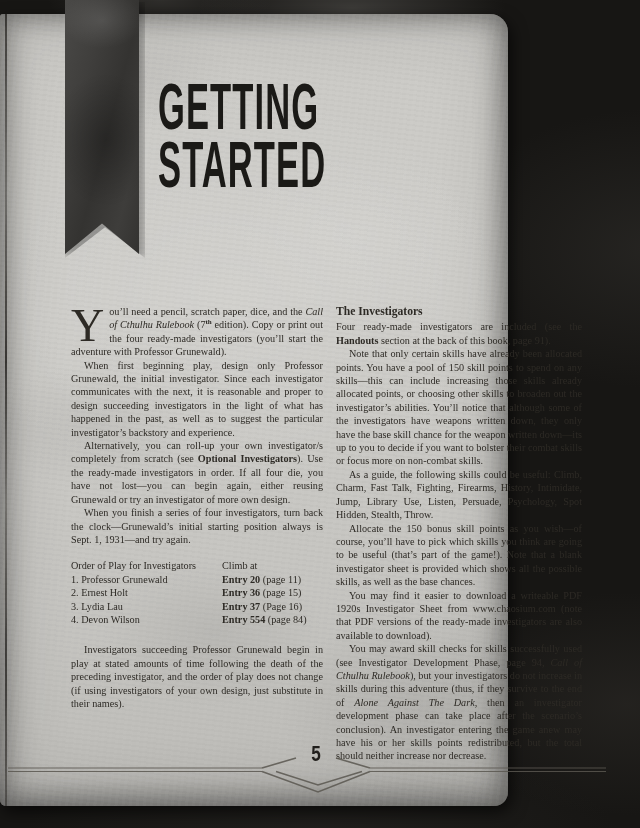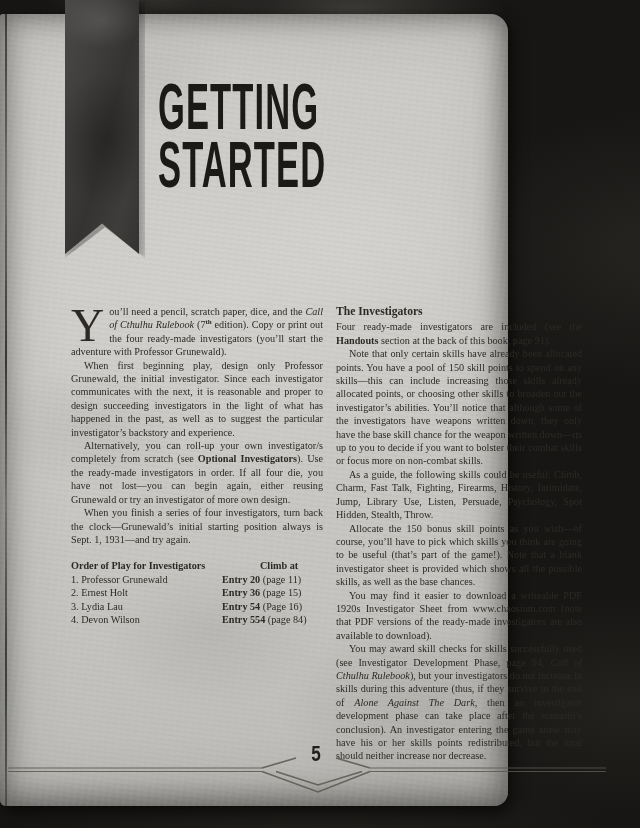--- a/index.html
+++ b/index.html
@@ -76,21 +76,21 @@
     float:left;font-size:46px;line-height:37px;padding:2px 5px 0 0;color:#2d2a25;
     font-family:"Liberation Serif", serif;
   }
   b{font-weight:bold;}
   sup{font-size:7px;line-height:0;vertical-align:super;font-weight:bold;}
   .col-head{font-weight:bold;font-size:11.6px;text-indent:0;margin:0 0 2px 0;}
   .order-table{margin:13px 0 17px 0;}
   .t-row{display:flex;}
   .t-name{width:151px;flex:none;}
   .t-entry{flex:1;}
-  .t-head{font-weight:bold;gap:38px;}
+  .t-head{font-weight:normal;}
   .footer-svg{position:absolute;left:0;top:738px;width:612px;height:54px;z-index:4;}
   .page-num{
     position:absolute;left:286px;top:727px;width:60px;z-index:5;text-align:center;
     font-family:"Liberation Sans", sans-serif;font-weight:800;font-size:22px;color:#201e1b;
     transform:scaleX(0.78);
   }
 </style>
 </head>
 <body>
 
@@ -122,28 +122,29 @@
         <div class="t-row">
           <span class="t-name">1. Professor Grunewald</span>
           <span class="t-entry"><b>Entry 20</b><span> (page 11)</span></span>
         </div>
         <div class="t-row">
           <span class="t-name">2. Ernest Holt</span>
           <span class="t-entry"><b>Entry 36</b><span> (page 15)</span></span>
         </div>
         <div class="t-row">
           <span class="t-name">3. Lydia Lau</span>
-          <span class="t-entry"><b>Entry 54</b><span> (Page 16)</span></span>
+          <span class="t-entry"><b>Entry 37</b><span> (Page 16)</span></span>
         </div>
         <div class="t-row">
           <span class="t-name">4. Devon Wilson</span>
           <span class="t-entry"><b>Entry 554</b><span> (page 84)</span></span>
         </div>
       </div>
 
+      <p class="p">Investigators succeeding Professor Grunewald begin in play at stated amounts of time following the death of the preceding investigator, and the order of play does not change (if using investigators of your own design, just substitute in their names).</p>
     </div>
 
     <div class="col-right">
       <p class="p col-head">The Investigators</p>
       <p class="p noindent">
         <span>Four ready-made investigators are included (see the </span><b>Handouts</b><span> section at the back of this book, page 91).</span>
       </p>
       <p class="p">Note that only certain skills have already been allocated points. You have a pool of 150 skill points to spend on any skills—this can include increasing those skills already allocated points, or choosing other skills to broaden out the investigator’s abilities. You’ll notice that although some of the investigators have weapons written down, they only have the base skill chance for the weapon written down—its up to you to decide if you want to bolster their combat skills or focus more on non-combat skills.</p>
       <p class="p">As a guide, the following skills could be useful: Climb, Charm, Fast Talk, Fighting, Firearms, History, Intimidate, Jump, Library Use, Listen, Persuade, Psychology, Spot Hidden, Stealth, Throw.</p>
       <p class="p">Allocate the 150 bonus skill points as you wish—of course, you’ll have to pick which skills you think are going to be useful (that’s part of the game!). Note that a blank investigator sheet is provided which shows all the possible skills, as well as the base chances.</p>

